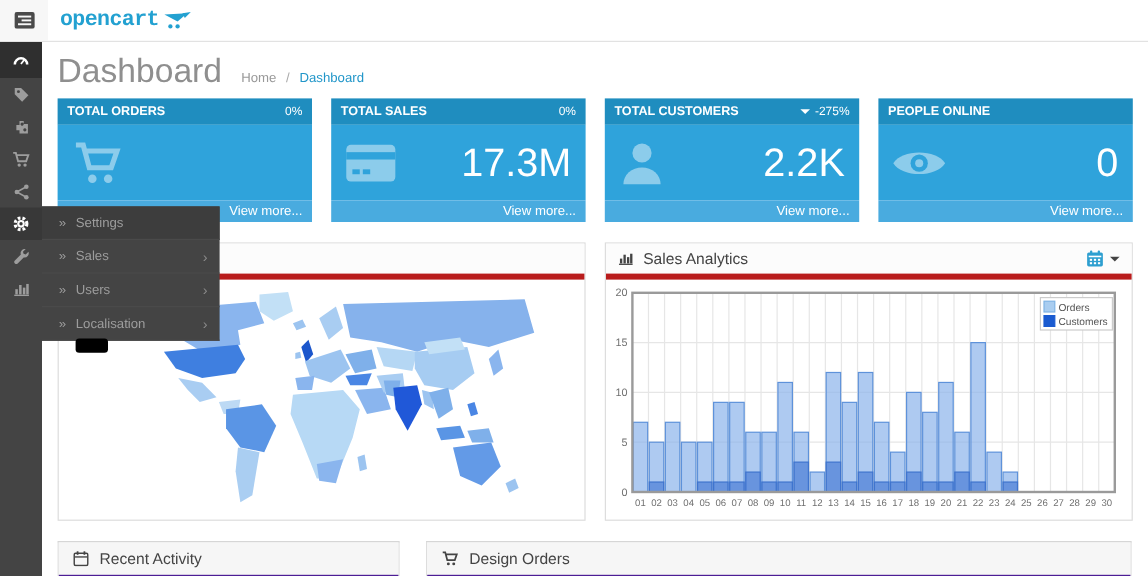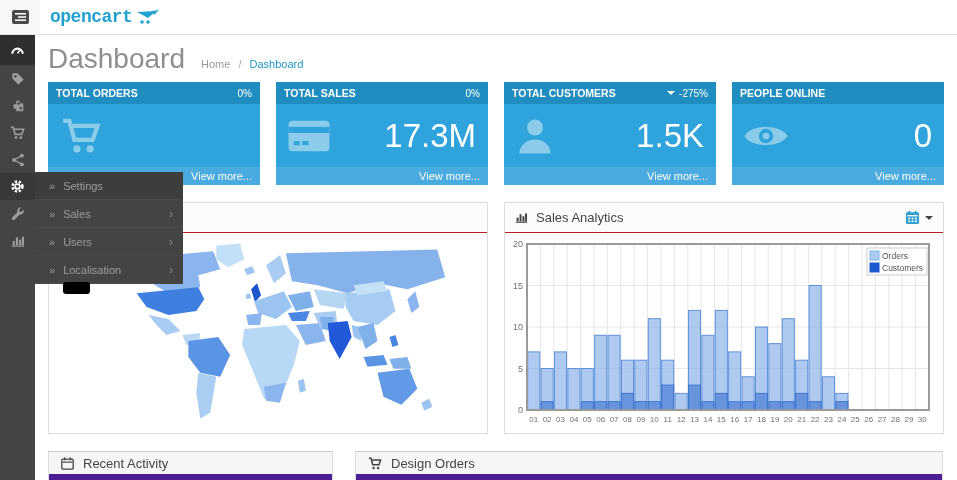--- a/index.html
+++ b/index.html
@@ -49,32 +49,32 @@
   .tile-change { font-weight:normal; font-size:10px; display:flex; align-items:center; }
   .caret-down-white { display:inline-block; width:0; height:0; border-left:4px solid transparent;
     border-right:4px solid transparent; border-top:4px solid #fff; margin-right:4px; }
   .tile-body { background:#2fa3db; flex:1; display:flex; align-items:center; justify-content:space-between; padding:0 12px 0 10px; }
   .tile-value { color:#fff; font-size:33px; font-weight:400; }
   .tile-foot { background:#49abdf; color:#fff; font-size:11px; height:18px; line-height:18px; padding:0 8px; cursor:pointer; }
   
   .panels { display:flex; gap:16px; padding:0 13px; margin-top:17px; }
   .panel { flex:1; border:1px solid #ddd; background:#fff; }
   .panel-head { height:30px; display:flex; align-items:center; padding:0 10px; background:#fcfcfc;
-    border-bottom:1px solid #b91c1c; font-size:13px; color:#444; }
+    border-bottom:5px solid #b91c1c; font-size:13px; color:#444; }
   .panel-head .ptitle { margin-left:8px; }
   .cal-btn { margin-left:auto; display:flex; align-items:center; cursor:pointer; }
   .caret-dark { display:inline-block; width:0; height:0; border-left:4px solid transparent;
     border-right:4px solid transparent; border-top:4px solid #444; margin-left:5px; }
   .panel-body { height:200px; overflow:hidden; }
   .chart-wrap { padding:5px 8px 0 6px; }
   
   .bottom { display:flex; gap:22px; padding:0 14px 0 13px; margin-top:17px; }
   .bpanel { border:1px solid #ddd; border-top:1px solid #ccc; background:#fff; height:60px; }
   .bpanel-head { height:28px; display:flex; align-items:center; padding:0 12px; background:#f6f6f6;
-    border-bottom:6px solid #4c1d95; font-size:13px; color:#444; }
+    border-bottom:1px solid #4c1d95; font-size:13px; color:#444; }
   .bpanel-head .ptitle { margin-left:9px; }
   .bp-left { flex:0 0 285px; }
   .bp-right { flex:1; }
 </style>
 </head>
 <body>
 
 <header class="top-header">
   <div class="menu-toggle">
     <svg width="17" height="14" viewBox="0 0 17 14">
@@ -226,21 +226,21 @@
         <span class="tile-change">
           <span class="caret-down-white"></span>
           <span>-275%</span>
         </span>
       </div>
       <div class="tile-body">
         <svg width="42" height="40" viewBox="0 0 16 16">
           <circle cx="8" cy="4.6" r="3.2" fill="rgba(255,255,255,0.45)"></circle>
           <path d="M1.8 15 a6.2 5.6 0 0 1 12.4 0 z" fill="rgba(255,255,255,0.45)"></path>
         </svg>
-        <div class="tile-value">1.5K</div>
+        <div class="tile-value">2.2K</div>
       </div>
       <div class="tile-foot">View more...</div>
     </div>
 
     <div class="tile">
       <div class="tile-head">
         <span>PEOPLE ONLINE</span>
         <span class="tile-change"></span>
       </div>
       <div class="tile-body">

